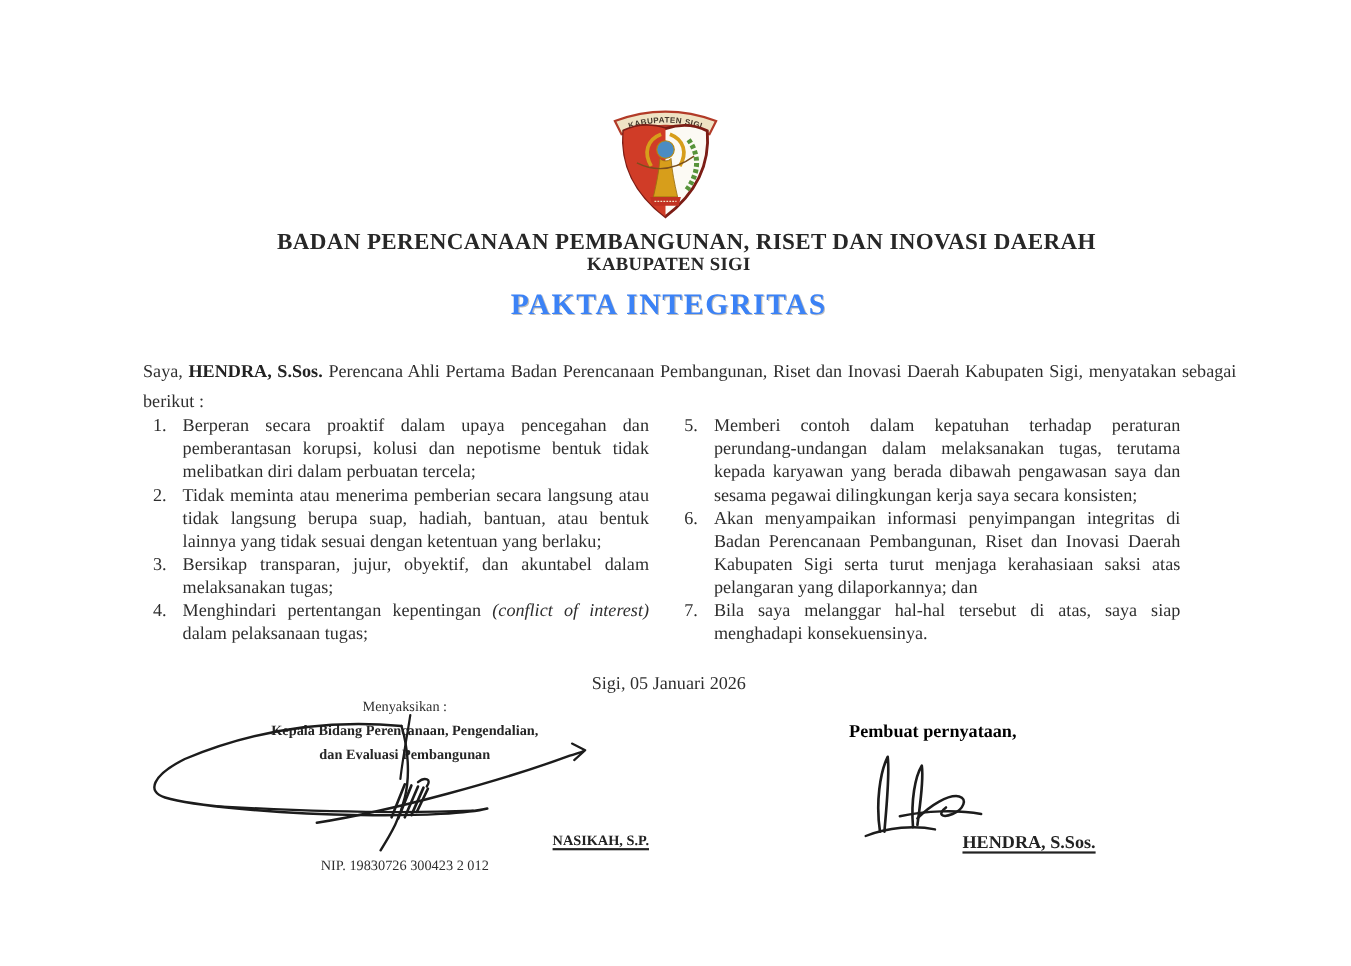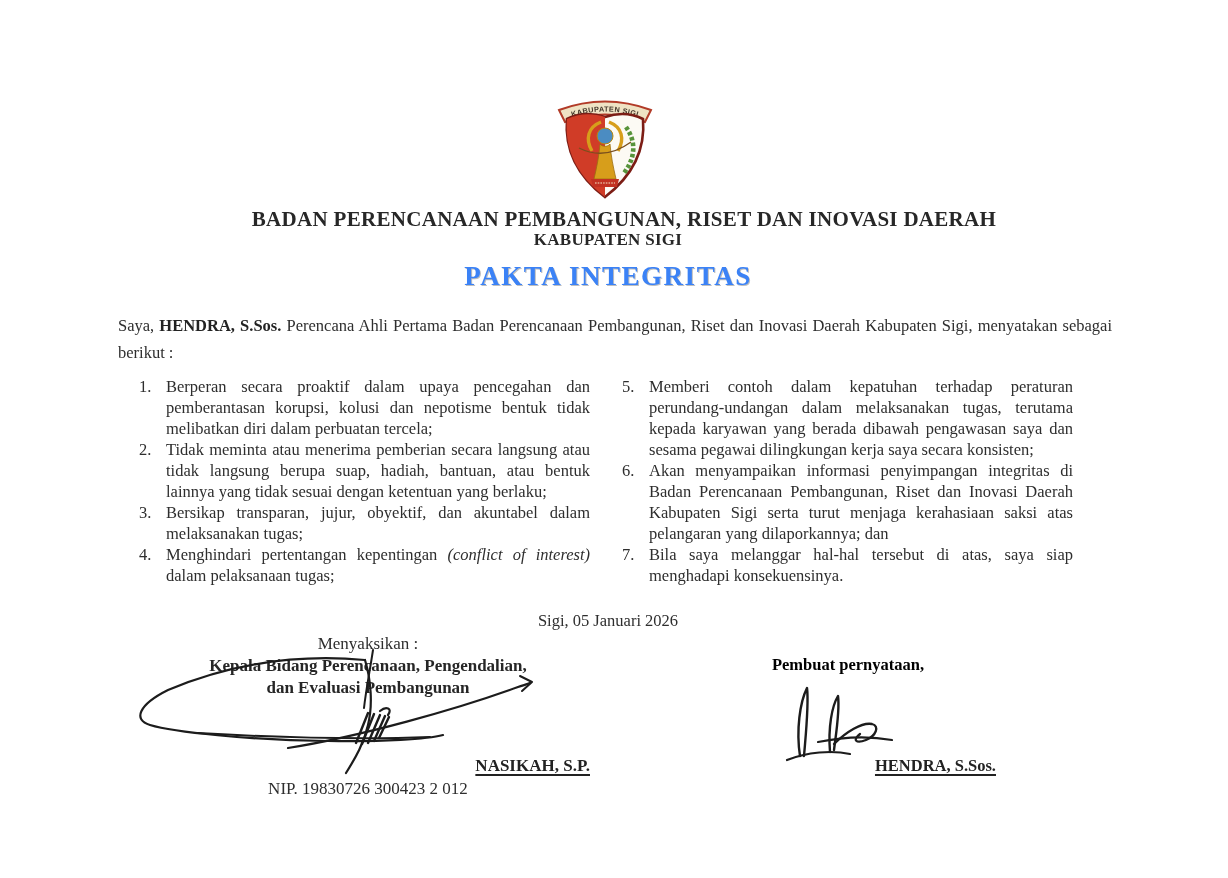--- a/index.html
+++ b/index.html
@@ -22,42 +22,42 @@
   .hdr1{top:207px;font-size:21px;margin-left:16px;}
   .hdr2{top:230px;font-size:17px;}
   .doc-title{
     position:absolute;left:0;top:261px;width:1216px;text-align:center;
     font-size:27px;font-weight:bold;letter-spacing:1.5px;color:#3b82f6;
     text-shadow:1px 1px 0 rgba(110,110,110,.45);
   }
 
   
   .intro{
-    position:absolute;left:118px;top:312px;width:994px;margin:0;
+    position:absolute;left:118px;top:312px;width:994px;margin:12px;
     font-size:16.5px;line-height:27px;text-align:justify;color:#2e2e2e;
   }
   .intro b{color:#222;}
 
   
   .cols{
     position:absolute;left:139px;top:376px;width:934px;
     display:flex;gap:32px;
   }
   .col{flex:1;}
   .li{display:flex;font-size:16.5px;line-height:21px;color:#2e2e2e;}
   .li .num{width:27px;flex:0 0 27px;}
   .li .txt{flex:1;text-align:justify;}
   .li i{font-style:italic;}
 
   
   .dateline{
     position:absolute;left:0;top:611px;width:1216px;text-align:center;
     font-size:16.5px;color:#2e2e2e;
   }
-  .wblock{position:absolute;left:146px;width:444px;text-align:center;font-size:17px;}
+  .wblock{position:absolute;left:146px;width:444px;text-align:center;font-size:13px;}
   .dblock{position:absolute;left:700px;width:296px;text-align:center;font-size:16.5px;}
   .w-label{top:634px;}
   .w-line1{top:656px;font-weight:bold;color:#262626;}
   .w-line2{top:678px;font-weight:bold;color:#262626;}
   .w-name{top:756px;}
   .w-nip{top:779px;}
   .d-label{top:655px;font-weight:bold;color:#000000;}
   .d-name{top:756px;}
   .d-nip{top:779px;}
   .sig-name{

